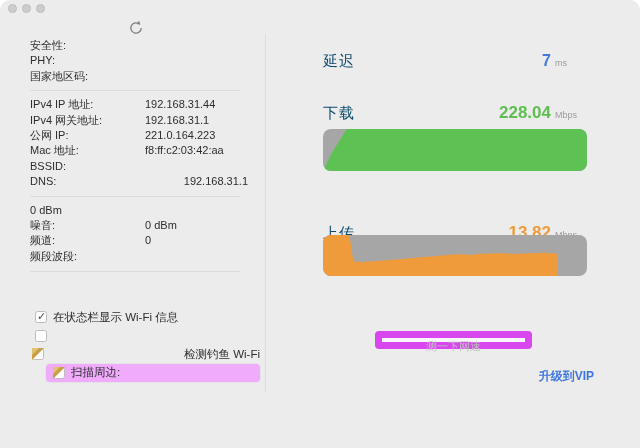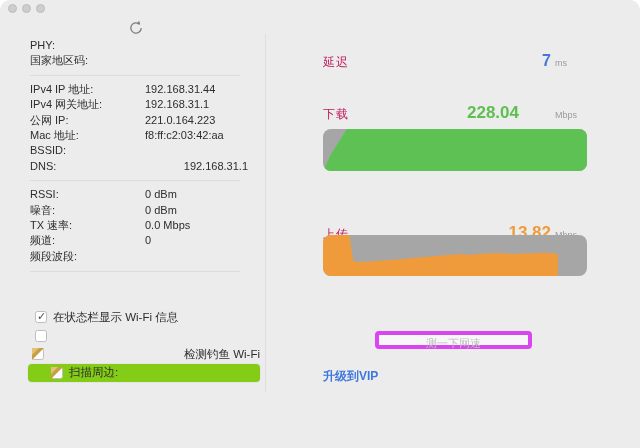--- a/index.html
+++ b/index.html
@@ -18,70 +18,74 @@
   
   #left-panel { position:absolute; left:30px; top:38px; width:218px; font-size:11px; color:#2d2d2d; }
   .irow { display:flex; height:15.4px; line-height:15.4px; }
   .irow .lbl { width:115px; }
   .irow .val { flex:1; }
   .hdiv { width:210px; height:1px; background:#dcdcdc; margin:6px 0 6px 0; }
 
   
   #checkbox-area { position:absolute; left:28px; top:308px; width:232px; font-size:11.5px; color:#2d2d2d; }
   .cbrow { position:relative; display:flex; align-items:center; height:18.5px; }
-  .cbrow.hl { background:#84cc16; border-radius:4px; box-shadow:0 0 0 1px #e4e4e4; padding-left:23px; }
+  .cbrow.hl { background:#f0abfc; border-radius:4px; box-shadow:0 0 0 1px #e4e4e4; padding-left:7px;margin-left:18px; }
   .cb { position:relative; width:12px; height:12px; background:#ffffff; border:1px solid #bdbdbd;
         border-radius:2.5px; margin-right:6px; flex:0 0 12px; }
   .cb .check { position:absolute; left:1px; top:-2px; font-size:11px; color:#4a4a4a; }
   .cb svg { position:absolute; left:-1px; top:-1px; }
 
   
   #vsep { position:absolute; left:265px; top:34px; width:1px; height:358px; background:#dedede; }
 
   
   #right-panel { position:absolute; left:323px; top:0; width:264px; }
   .stat-row { position:absolute; left:0; width:264px; display:flex; align-items:baseline; }
-  .stat-label { font-size:12px; color:#be185d; letter-spacing:1px; }
+  .stat-label { font-size:15px; color:#0c4a6e; letter-spacing:1px; }
   .stat-value { margin-left:auto; font-weight:bold; text-align:right; }
   .stat-unit { width:36px; font-size:9px; color:#9b9b9b; padding-left:4px; }
   #latency-row { top:52px; }
   #latency-row .stat-value { font-size:16px; color:#4577d9; }
-  #download-row { top:103px;gap:32px; }
+  #download-row { top:103px; }
   #download-row .stat-value { font-size:17px; color:#5ebf50; }
   #upload-row { top:223px; }
   #upload-row .stat-value { font-size:17px; color:#f09b3b; }
   .chart { position:absolute; left:0; width:264px; border-radius:8px; overflow:hidden; }
   #download-chart { top:129px; height:42px; }
   #upload-chart { top:235px; height:41px; }
   .chart svg { display:block; }
 
   #test-button { position:absolute; left:52px; top:331px; width:157px; height:18px;
-    background:#f7f7f7; border:4px solid #d946ef; border-radius:4px;
+    background:#f7f7f7; border:7px solid #d946ef; border-radius:4px;
     font-size:11px; color:#c0c0c0; text-align:center; line-height:16px; cursor:default; }
-  #upgrade-link { position:absolute; left:0; top:368px; width:264px; text-align:left;
+  #upgrade-link { position:absolute; left:7px; top:368px; width:264px; text-align:right;
     font-size:12px; font-weight:bold; color:#3d76e0; cursor:pointer; }
 </style>
 </head>
 <body>
 
 <div id="window">
 
   <div class="traffic" id="tl-close"></div>
   <div class="traffic" id="tl-min"></div>
   <div class="traffic" id="tl-zoom"></div>
 
   <div id="refresh-btn">
     <svg width="18" height="18" viewBox="0 0 18 18">
       <path d="M14.2 9a5.2 5.2 0 1 1-1.7-3.85" fill="none" stroke="#7f7f7f" stroke-width="1.3"></path>
       <path d="M12.1 1.8 L13.3 5.6 L9.6 4.9 Z" fill="#7f7f7f"></path>
     </svg>
   </div>
 
   <div id="left-panel">
     <div class="irow">
+        <span class="lbl">安全性:</span>
+        <span class="val"></span>
+      </div>
+    <div class="irow">
         <span class="lbl">PHY:</span>
         <span class="val"></span>
       </div>
     <div class="irow">
         <span class="lbl">国家地区码:</span>
         <span class="val"></span>
       </div>
     <div class="hdiv"></div>
     <div class="irow">
         <span class="lbl">IPv4 IP 地址:</span>
@@ -102,30 +106,25 @@
     <div class="irow">
         <span class="lbl">BSSID:</span>
         <span class="val"></span>
       </div>
     <div class="irow" style="margin-top:0;gap:40px;">
         <span class="lbl">DNS:</span>
         <span class="val">192.168.31.1</span>
       </div>
     <div class="hdiv"></div>
     <div class="irow">
-        <span class="lbl">RSSI:</span>
         <span class="val">0 dBm</span>
       </div>
     <div class="irow">
         <span class="lbl">噪音:</span>
         <span class="val">0 dBm</span>
-      </div>
-    <div class="irow">
-        <span class="lbl">TX 速率:</span>
-        <span class="val">0.0 Mbps</span>
       </div>
     <div class="irow">
         <span class="lbl">频道:</span>
         <span class="val">0</span>
       </div>
     <div class="irow">
         <span class="lbl">频段波段:</span>
         <span class="val"></span>
       </div>
     <div class="hdiv" style="margin-top:7px;"></div>

